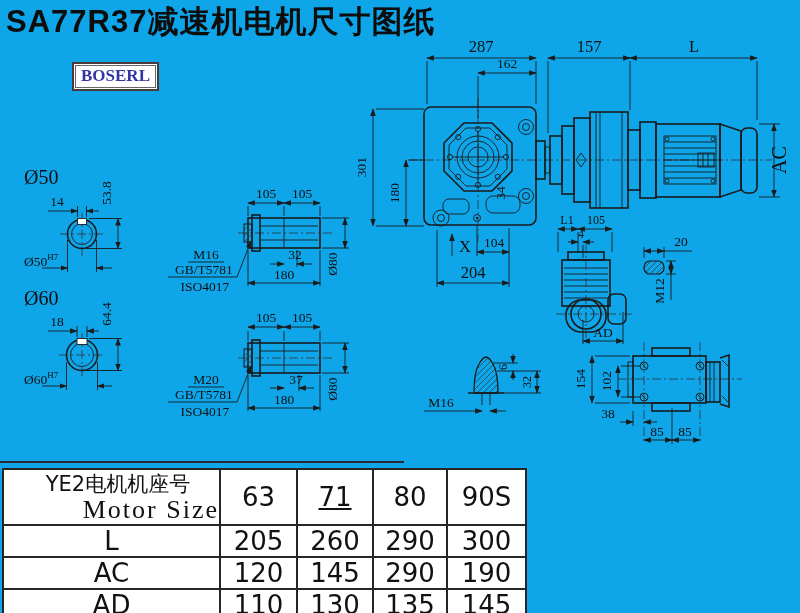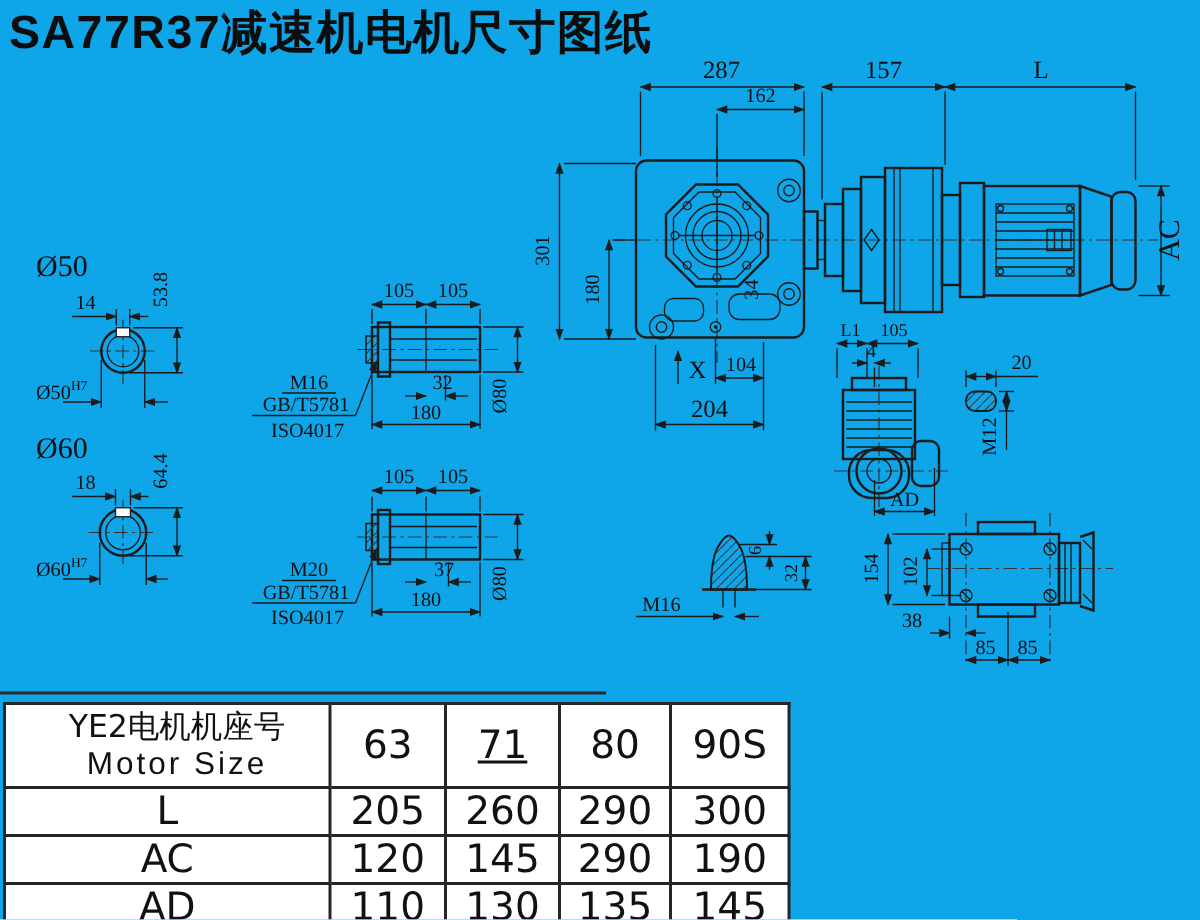--- a/index.html
+++ b/index.html
@@ -19,28 +19,31 @@
   text{fill:#101010;font-family:"Liberation Serif",serif;}
   .d{font-size:13.5px;}
   .db{font-size:16.5px;}
   .dl{font-size:20px;}
   .ds{font-size:12px;}
   
   .dimtable{position:absolute;left:2px;top:468px;z-index:3;border-collapse:collapse;table-layout:fixed;}
   .dimtable td{border:2px solid #262626;text-align:center;vertical-align:middle;
                background:#fff;font-size:26px;font-family:"DejaVu Sans","Liberation Sans",sans-serif;padding:0;}
   .dimtable .hcell{font-size:21px;line-height:25px;}
-  .dimtable .en{font-family:Liberation Sans, sans-serif;letter-spacing:2px;font-size:21px;}
+  .dimtable .en{font-family:Liberation Serif, serif;letter-spacing:2px;font-size:26px;text-align:right;}
 </style>
 </head>
 <body>
 
 <div class="page">
 
   <div class="title">SA77R37减速机电机尺寸图纸</div>
+  <div class="logo">
+    <div class="logo-inner">BOSERL</div>
+  </div>
 
   <svg width="800" height="613" viewBox="0 0 800 613">
     <defs>
       <marker id="aE" viewBox="0 0 10 10" refX="8.5" refY="5" markerWidth="9" markerHeight="9" orient="auto">
         <path d="M0,1.6 L9.5,5 L0,8.4 z" fill="#1b1b1b"></path>
       </marker>
       <marker id="aS" viewBox="0 0 10 10" refX="1" refY="5" markerWidth="9" markerHeight="9" orient="auto">
         <path d="M9.5,1.6 L0,5 L9.5,8.4 z" fill="#1b1b1b"></path>
       </marker>
       <pattern id="h" patternUnits="userSpaceOnUse" width="6" height="6">

